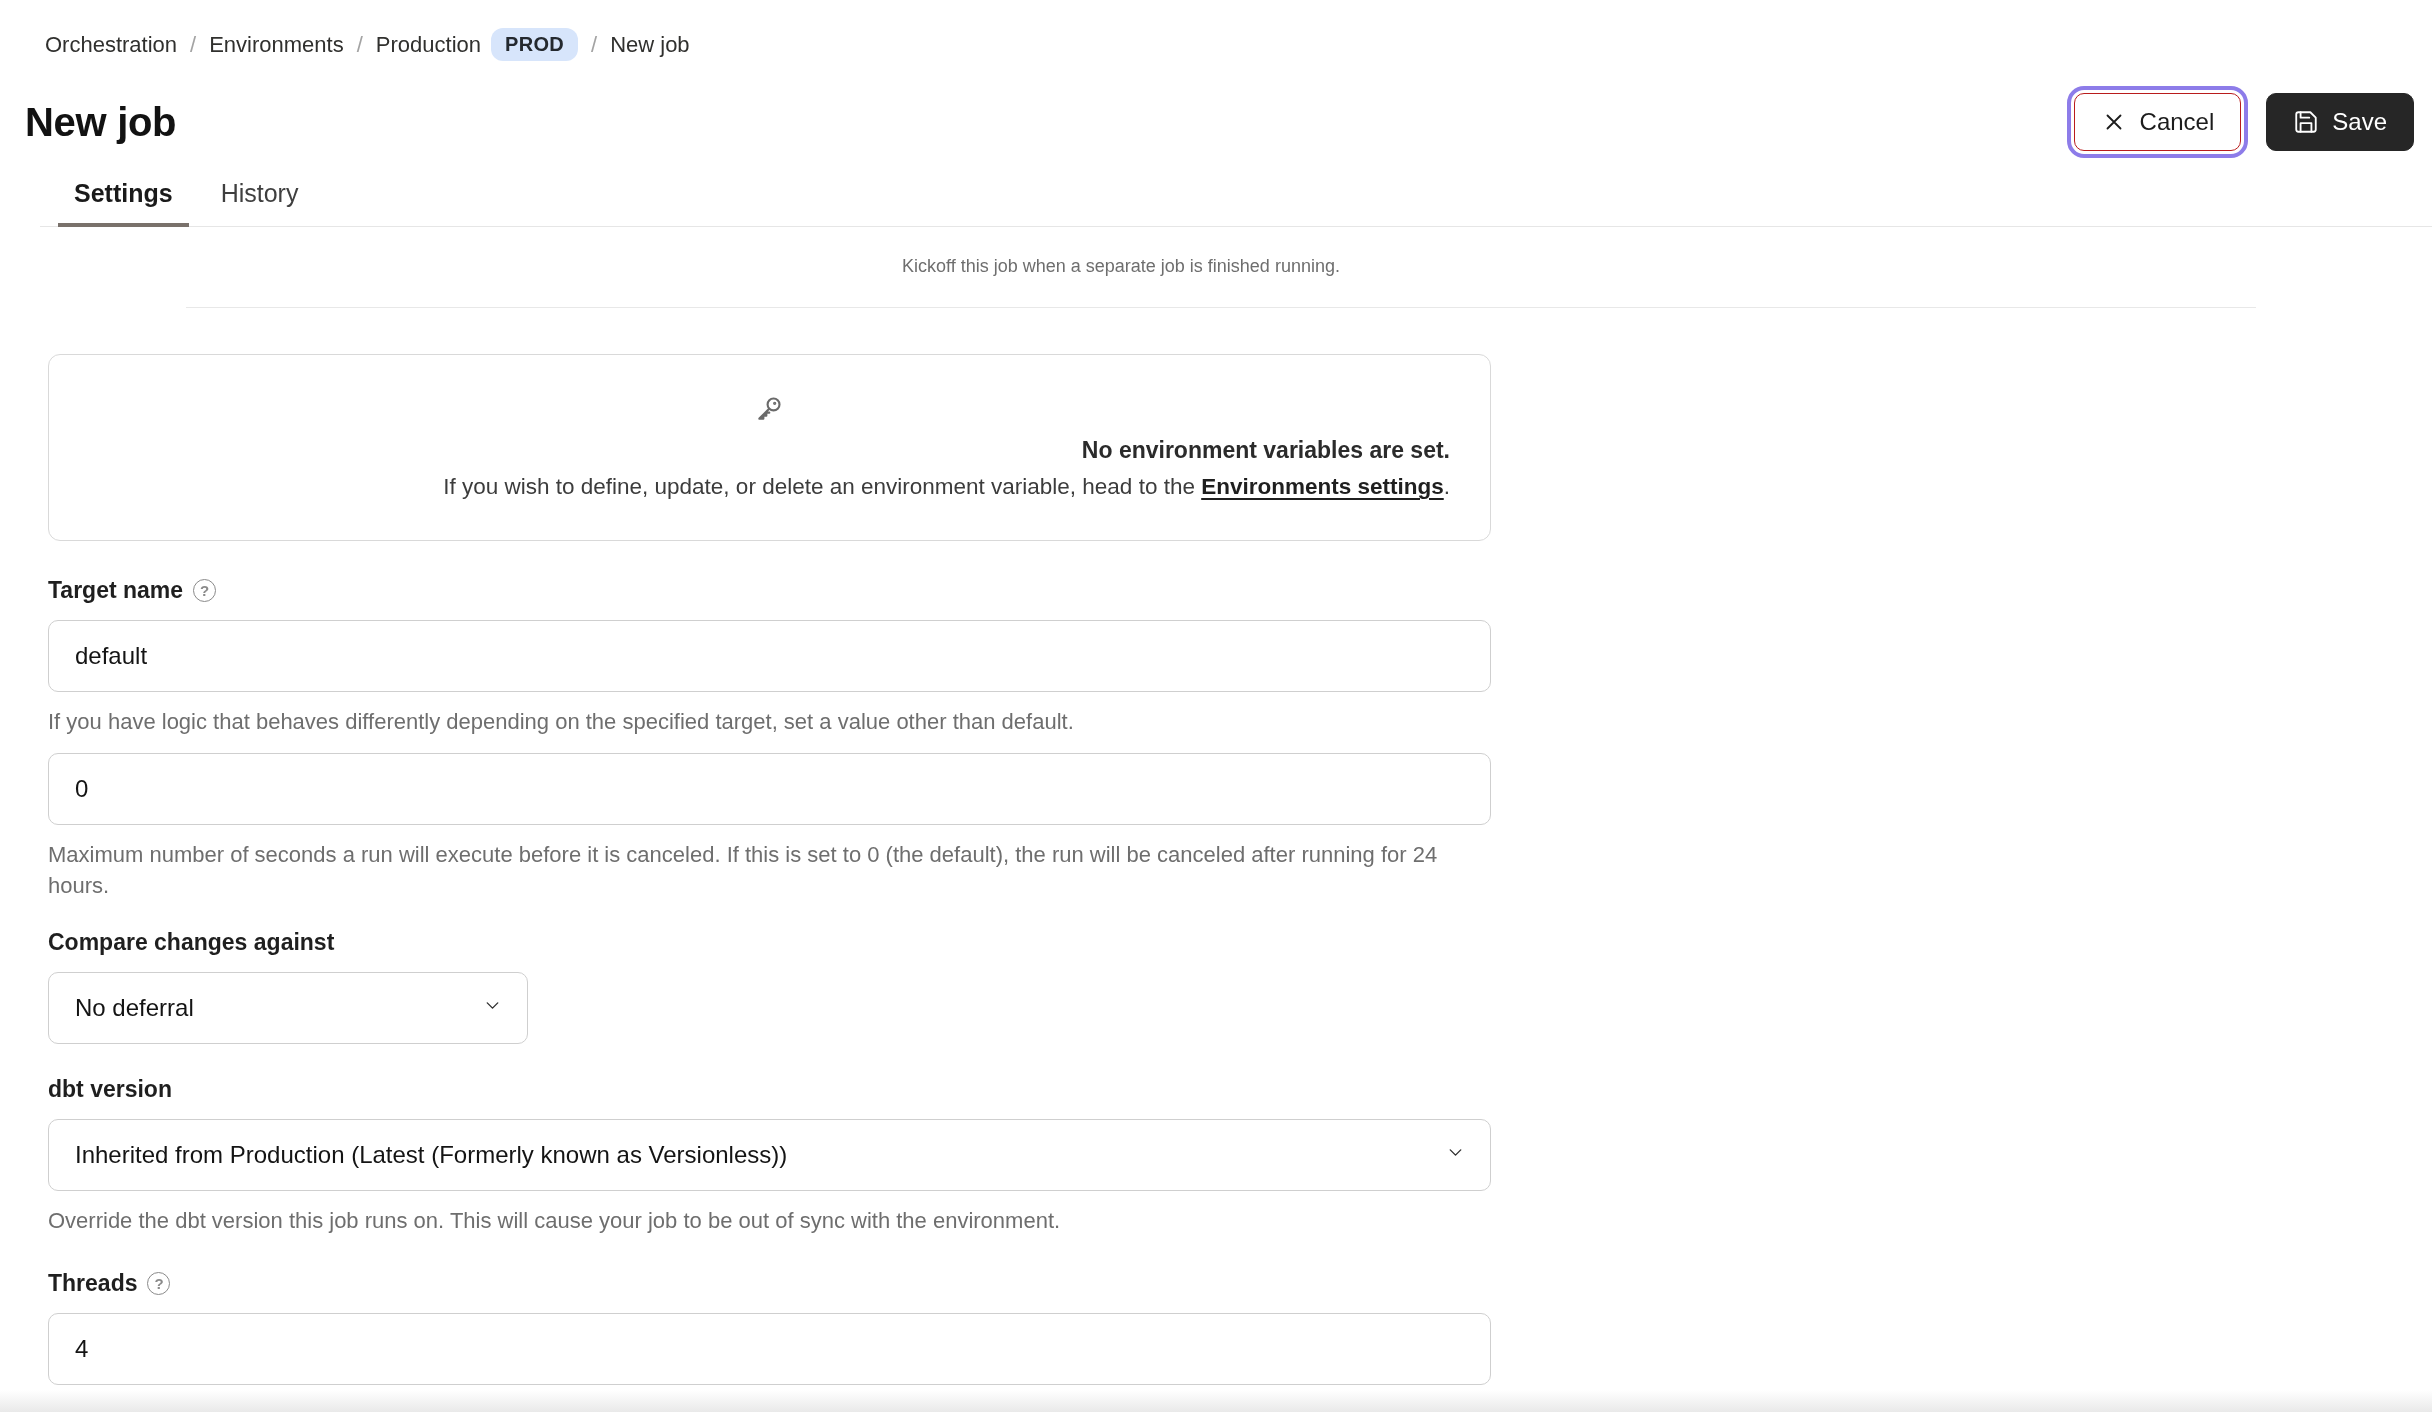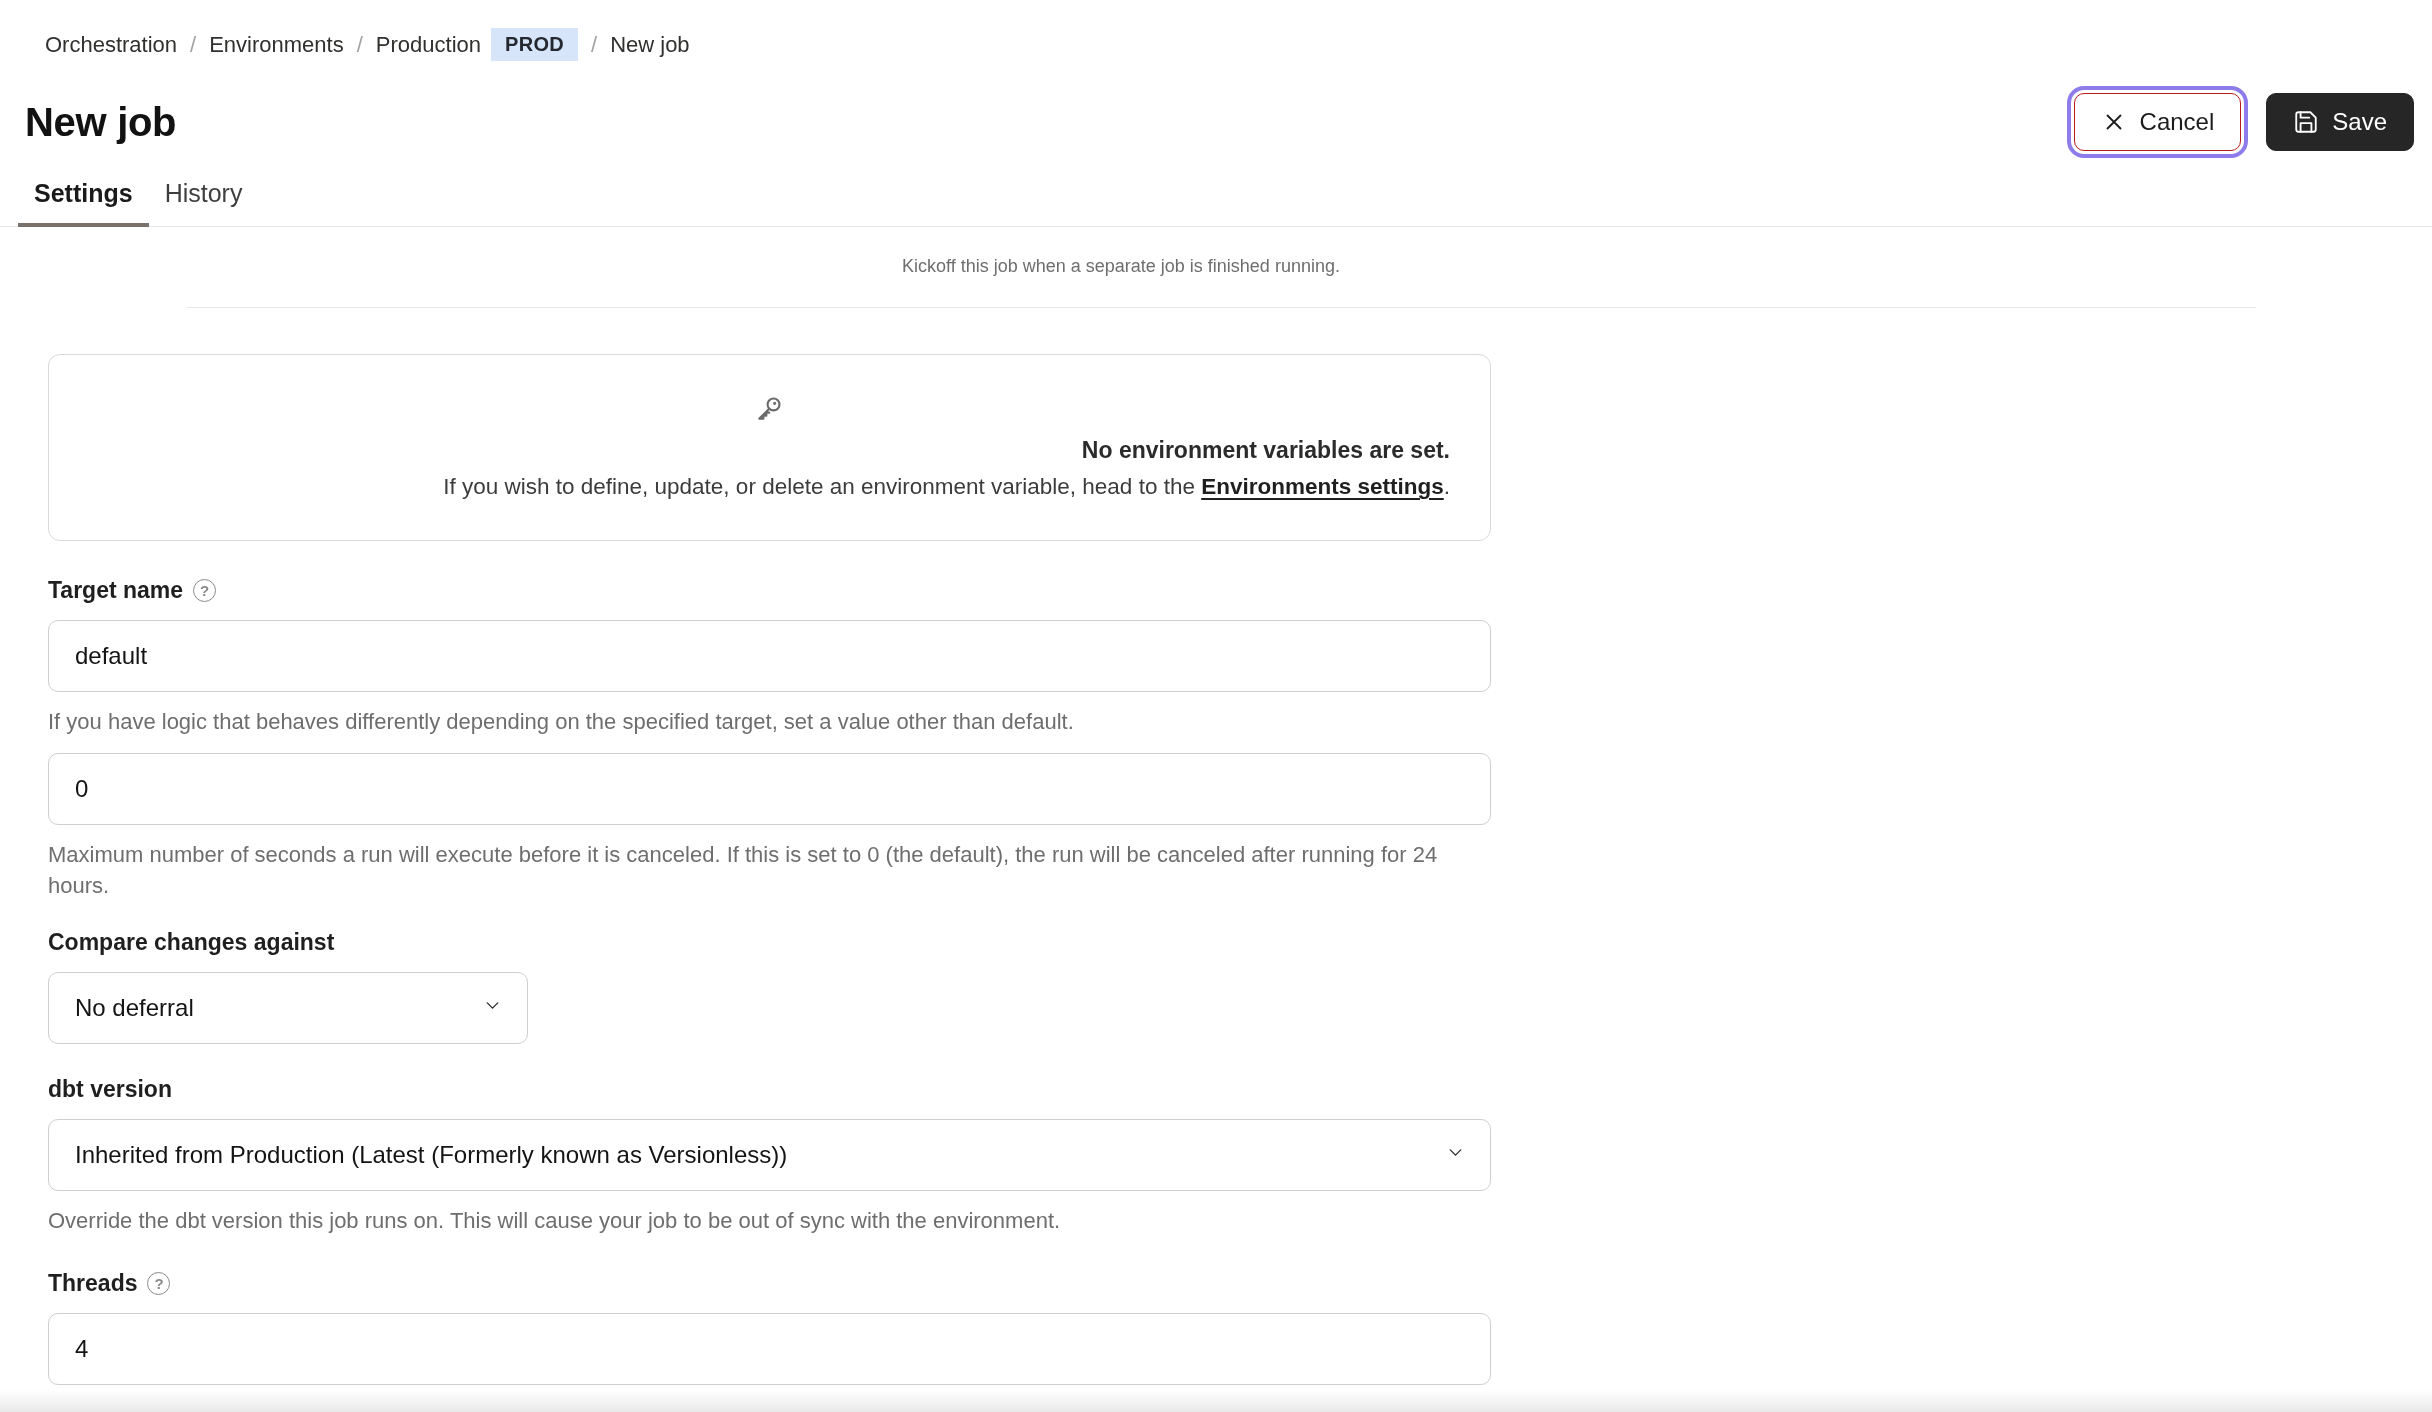--- a/index.html
+++ b/index.html
@@ -18,21 +18,21 @@
     padding:28px 0 0 45px;
     display:flex; align-items:center; gap:13px;
     font-size:22px; color:#30302e;
   }
   .crumb { cursor:pointer; }
   .crumb-sep { color:#a3a3a3; }
   .crumb-group { display:flex; align-items:center; gap:10px; }
   .badge {
     background:#d7e5fb; color:#24292f;
     font-size:20px; font-weight:700;
-    padding:5px 14px; border-radius:0; letter-spacing:.3px;
+    padding:5px 14px; border-radius:12px; letter-spacing:.3px;
   }
 
   
   .header-row {
     margin-top:32px;
     padding:0 18px 0 25px;
     display:flex; align-items:center; justify-content:space-between;
   }
   .page-title { font-size:40px; font-weight:700; color:#121212; letter-spacing:-.3px; }
   .header-actions { display:flex; align-items:center; gap:20px; }
@@ -46,22 +46,23 @@
     background:#fff; border:1px solid #b91c1c; color:#1c1c1c;
     outline:4px solid #8d7ce9; outline-offset:3px;
     margin-right:5px;
   }
   .btn-save { background:#262626; border:1px solid #262626; color:#fff; }
   .btn svg { display:block; }
 
   
   .tabs {
     margin-top:28px; padding-left:18px;
-    display:flex; 
+    display:flex; gap:16px;
     border-bottom:1px solid #e6e6e6;
+    margin-left:40px;
   }
   .tab {
     font-size:25px; padding:0 16px 15px 16px; cursor:pointer;
     color:#3f3f3f; border-bottom:4px solid transparent; margin-bottom:-1px;
   }
   .tab.active { color:#1a1a1a; font-weight:700; border-bottom-color:#79716b; }
 
   
   .hint-line {
     margin:24px 0 0 902px;

